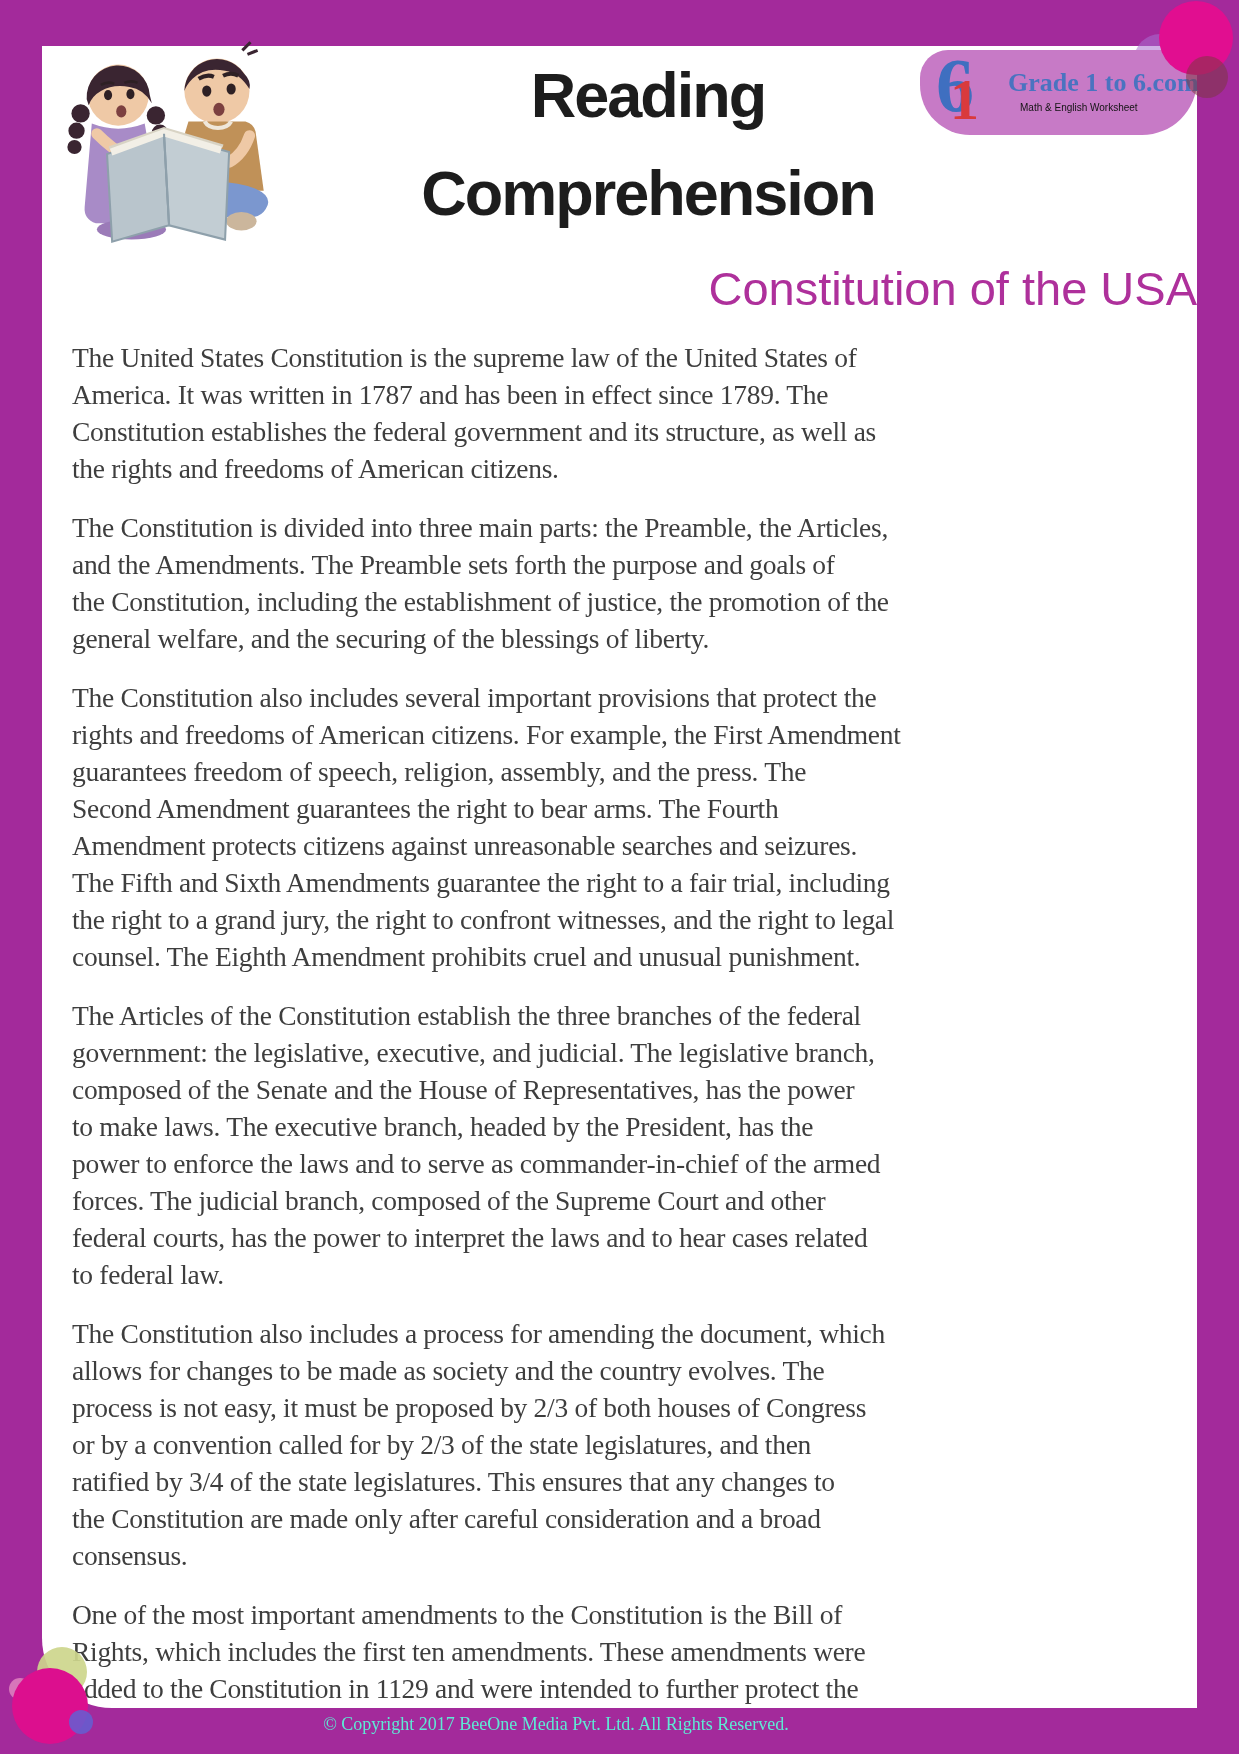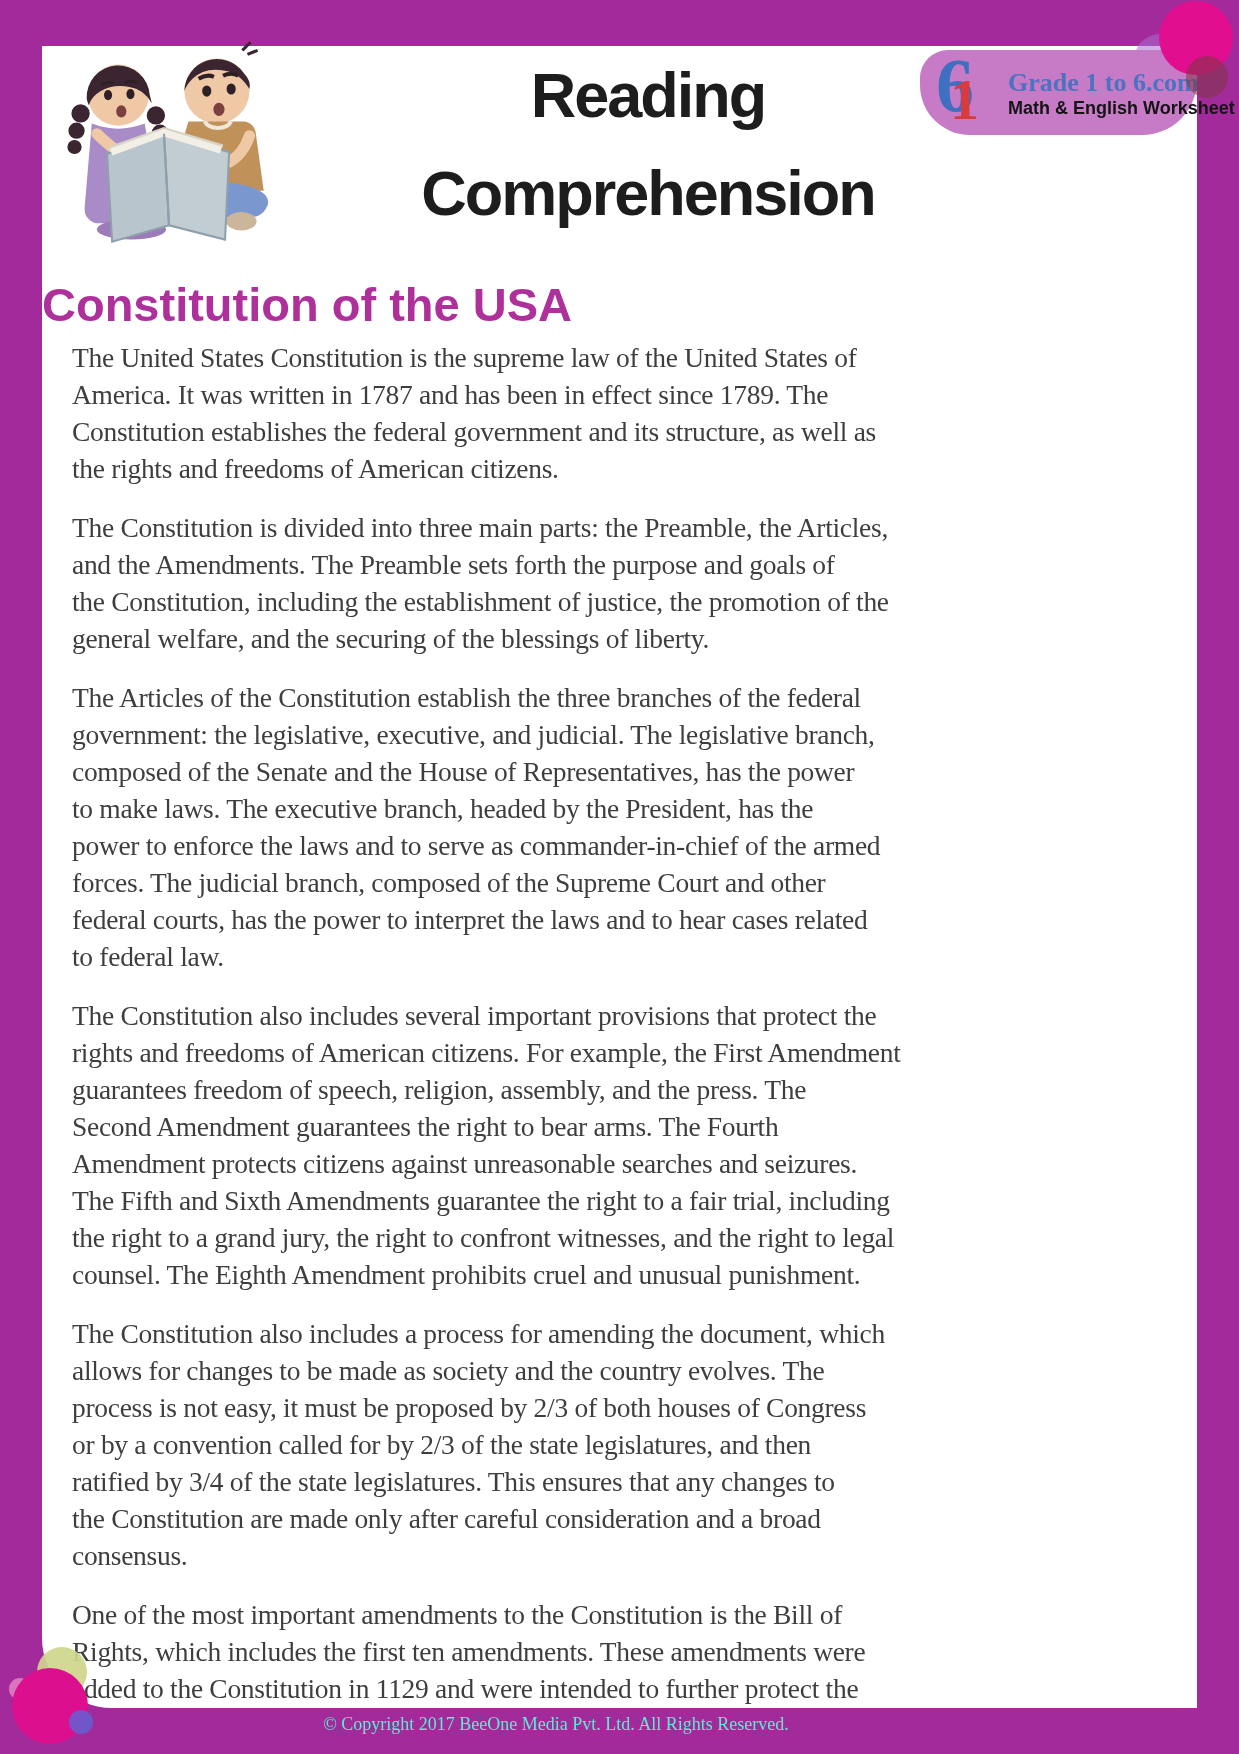--- a/index.html
+++ b/index.html
@@ -47,38 +47,39 @@
     font-family:"Liberation Serif", serif; font-weight:bold;
     font-size:58px; line-height:58px; color:#d93a3c;
   }
   .brand-text { display:flex; flex-direction:column; margin-left:2px; }
   .brand-name {
     font-family:"Liberation Serif", serif; font-weight:bold;
     font-size:26px; line-height:30px; color:#4a73c0;
     white-space:nowrap;
   }
   .brand-tagline {
-    font-weight:bold; font-size:18px; line-height:20px; color:#141414;
+    font-weight:normal; font-size:10px; line-height:20px; color:#141414;
     white-space:nowrap;
+    margin-left:12px;
   }
 
   .kids-illustration { position:absolute; left:32px; top:30px; width:262px; height:234px; z-index:6; }
 
   .title-block {
     position:absolute; left:98px; top:46px; width:1100px;
     text-align:center; z-index:6;
     color:#1d1d1d; font-weight:bold;
     font-size:63px; line-height:98px; letter-spacing:-2px;
     white-space:pre-line;
   }
   .subtitle {
     position:absolute; left:42px; top:262px; width:1155px;
-    text-align:left; z-index:6;
-    color:#ae309b; font-weight:bold;
-    font-size:47px; line-height:54px;margin-top:16px;
+    text-align:right; z-index:6;
+    color:#ae309b; font-weight:normal;
+    font-size:47px; line-height:54px;
   }
   .body-text {
     position:absolute; left:72px; top:339px; width:1110px; z-index:6;font-family:Liberation Serif, serif;
   }
   .para {
     margin:0 0 22px 0;
     white-space:pre-line;
     font-size:27.5px; line-height:37px; letter-spacing:-0.3px;
     color:#3e3e3e;
   }
@@ -165,36 +166,36 @@
 
 <div class="body-text">
   <p class="para">The United States Constitution is the supreme law of the United States of
 America. It was written in 1787 and has been in effect since 1789. The
 Constitution establishes the federal government and its structure, as well as
 the rights and freedoms of American citizens.</p>
   <p class="para">The Constitution is divided into three main parts: the Preamble, the Articles,
 and the Amendments. The Preamble sets forth the purpose and goals of
 the Constitution, including the establishment of justice, the promotion of the
 general welfare, and the securing of the blessings of liberty.</p>
+  <p class="para">The Constitution also includes several important provisions that protect the
+rights and freedoms of American citizens. For example, the First Amendment
+guarantees freedom of speech, religion, assembly, and the press. The
+Second Amendment guarantees the right to bear arms. The Fourth
+Amendment protects citizens against unreasonable searches and seizures.
+The Fifth and Sixth Amendments guarantee the right to a fair trial, including
+the right to a grand jury, the right to confront witnesses, and the right to legal
+counsel. The Eighth Amendment prohibits cruel and unusual punishment.</p>
   <p class="para">The Articles of the Constitution establish the three branches of the federal
 government: the legislative, executive, and judicial. The legislative branch,
 composed of the Senate and the House of Representatives, has the power
 to make laws. The executive branch, headed by the President, has the
 power to enforce the laws and to serve as commander-in-chief of the armed
 forces. The judicial branch, composed of the Supreme Court and other
 federal courts, has the power to interpret the laws and to hear cases related
 to federal law.</p>
-  <p class="para">The Constitution also includes several important provisions that protect the
-rights and freedoms of American citizens. For example, the First Amendment
-guarantees freedom of speech, religion, assembly, and the press. The
-Second Amendment guarantees the right to bear arms. The Fourth
-Amendment protects citizens against unreasonable searches and seizures.
-The Fifth and Sixth Amendments guarantee the right to a fair trial, including
-the right to a grand jury, the right to confront witnesses, and the right to legal
-counsel. The Eighth Amendment prohibits cruel and unusual punishment.</p>
   <p class="para">The Constitution also includes a process for amending the document, which
 allows for changes to be made as society and the country evolves. The
 process is not easy, it must be proposed by 2/3 of both houses of Congress
 or by a convention called for by 2/3 of the state legislatures, and then
 ratified by 3/4 of the state legislatures. This ensures that any changes to
 the Constitution are made only after careful consideration and a broad
 consensus.</p>
   <p class="para">One of the most important amendments to the Constitution is the Bill of
 Rights, which includes the first ten amendments. These amendments were
 added to the Constitution in 1129 and were intended to further protect the</p>

